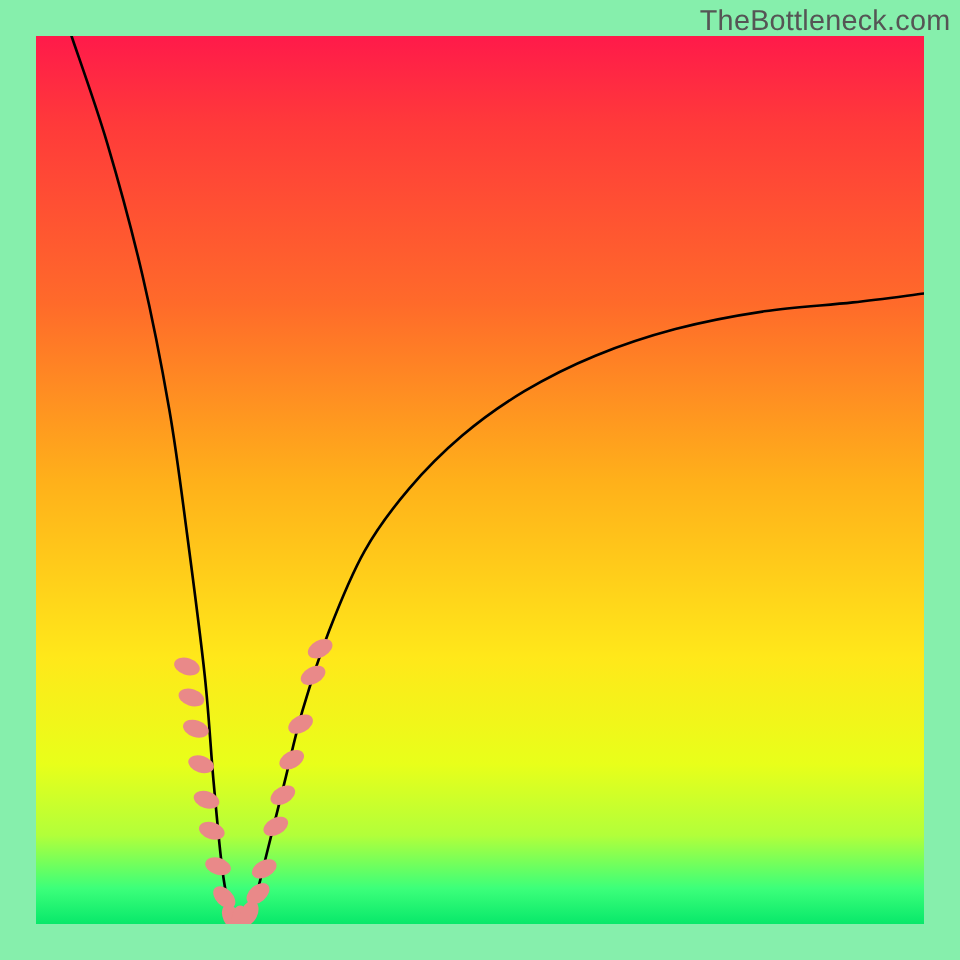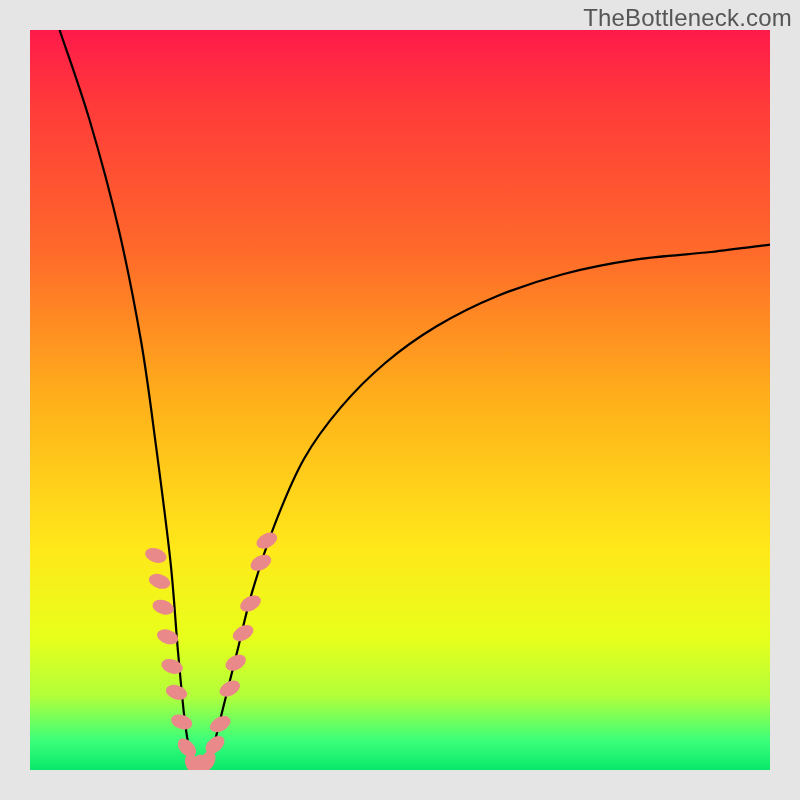--- a/index.html
+++ b/index.html
@@ -9,21 +9,21 @@
     height: 800px;
     background: #000;
     font-family: Arial, Helvetica, sans-serif;
     overflow: hidden;
   }
   .frame {
     position: absolute;
     top: 0; left: 0;
     width: 800px;
     height: 800px;
-    background: #e5e5e5;
+    background: #86efac;
   }
   .plot {
     position: absolute;
     top: 30px;
     left: 30px;
     width: 740px;
     height: 740px;
     
     background: linear-gradient(to bottom,
       #ff1a4a 0%,

